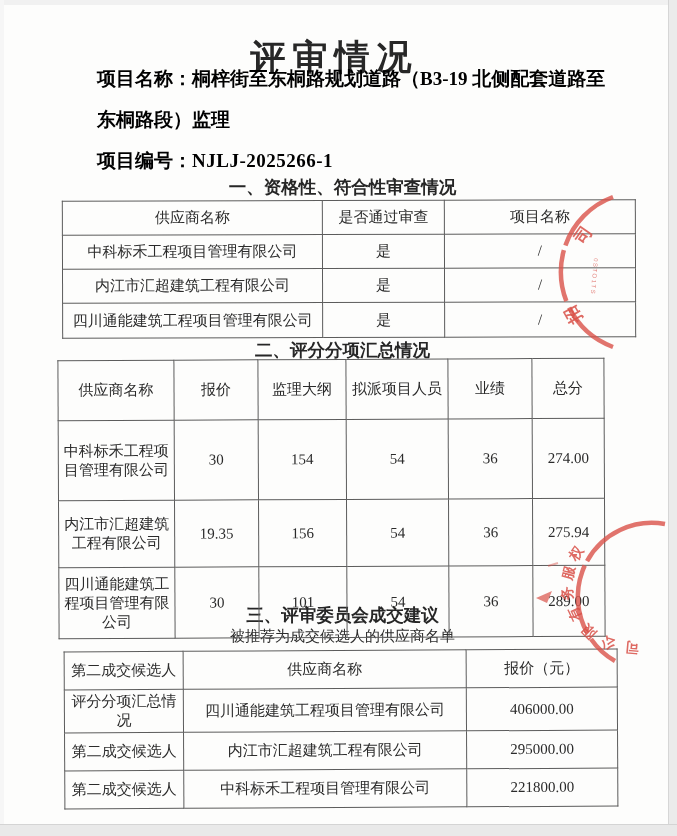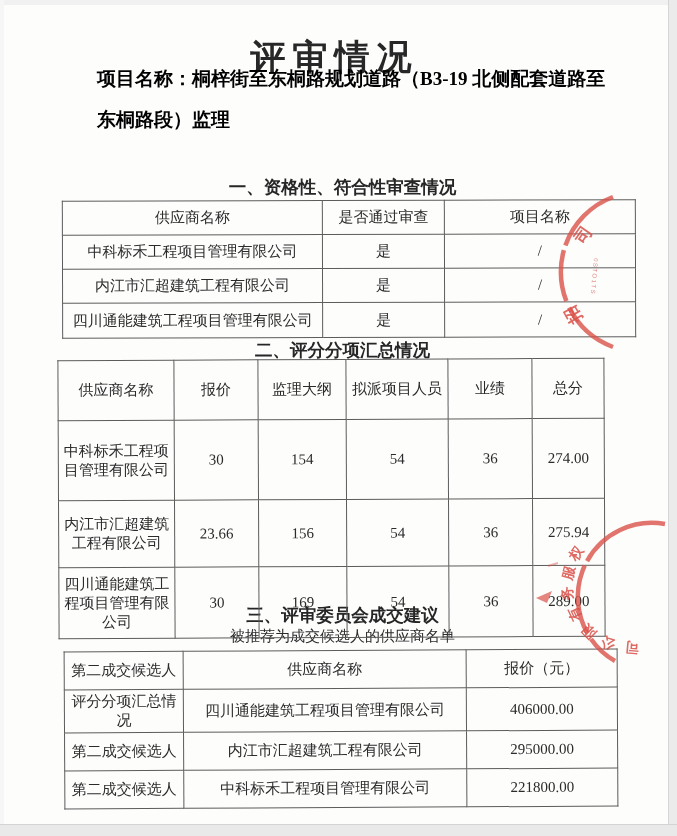--- a/index.html
+++ b/index.html
@@ -41,20 +41,21 @@
 </style>
 </head>
 <body>
 
 <div class="sheet">
 
   <h1 class="doc-title">评审情况</h1>
 
   <div class="info">
     <p><span>项目名称：</span><span>桐梓街至东桐路规划道路（B3-19 北侧配套道路至东桐路段）监理</span></p>
+    <p><span>项目编号：</span><span class="num">NJLJ-2025266-1</span></p>
   </div>
 
   <h2 class="sec-head" style="top:175px;">一、资格性、符合性审查情况</h2>
 
   <table class="tbl" id="tbl1">
     <colgroup>
         <col style="width:260px">
         <col style="width:122px">
         <col style="width:191px">
       </colgroup>
@@ -105,30 +106,30 @@
     <tr style="height:80px">
       <td>中科标禾工程项目管理有限公司</td>
       <td>30</td>
       <td>154</td>
       <td>54</td>
       <td>36</td>
       <td>274.00</td>
     </tr>
     <tr style="height:67px">
       <td>内江市汇超建筑工程有限公司</td>
-      <td>23.66</td>
+      <td>19.35</td>
       <td>156</td>
       <td>54</td>
       <td>36</td>
       <td>275.94</td>
     </tr>
     <tr style="height:71px">
       <td>四川通能建筑工程项目管理有限公司</td>
       <td>30</td>
-      <td>169</td>
+      <td>101</td>
       <td>54</td>
       <td>36</td>
       <td>289.00</td>
     </tr>
   </tbody>
     </table>
 
   <h2 class="sec-head" style="top:603px;">三、评审委员会成交建议</h2>
   <p class="sec-sub" style="top:627px;">被推荐为成交候选人的供应商名单</p>
 

